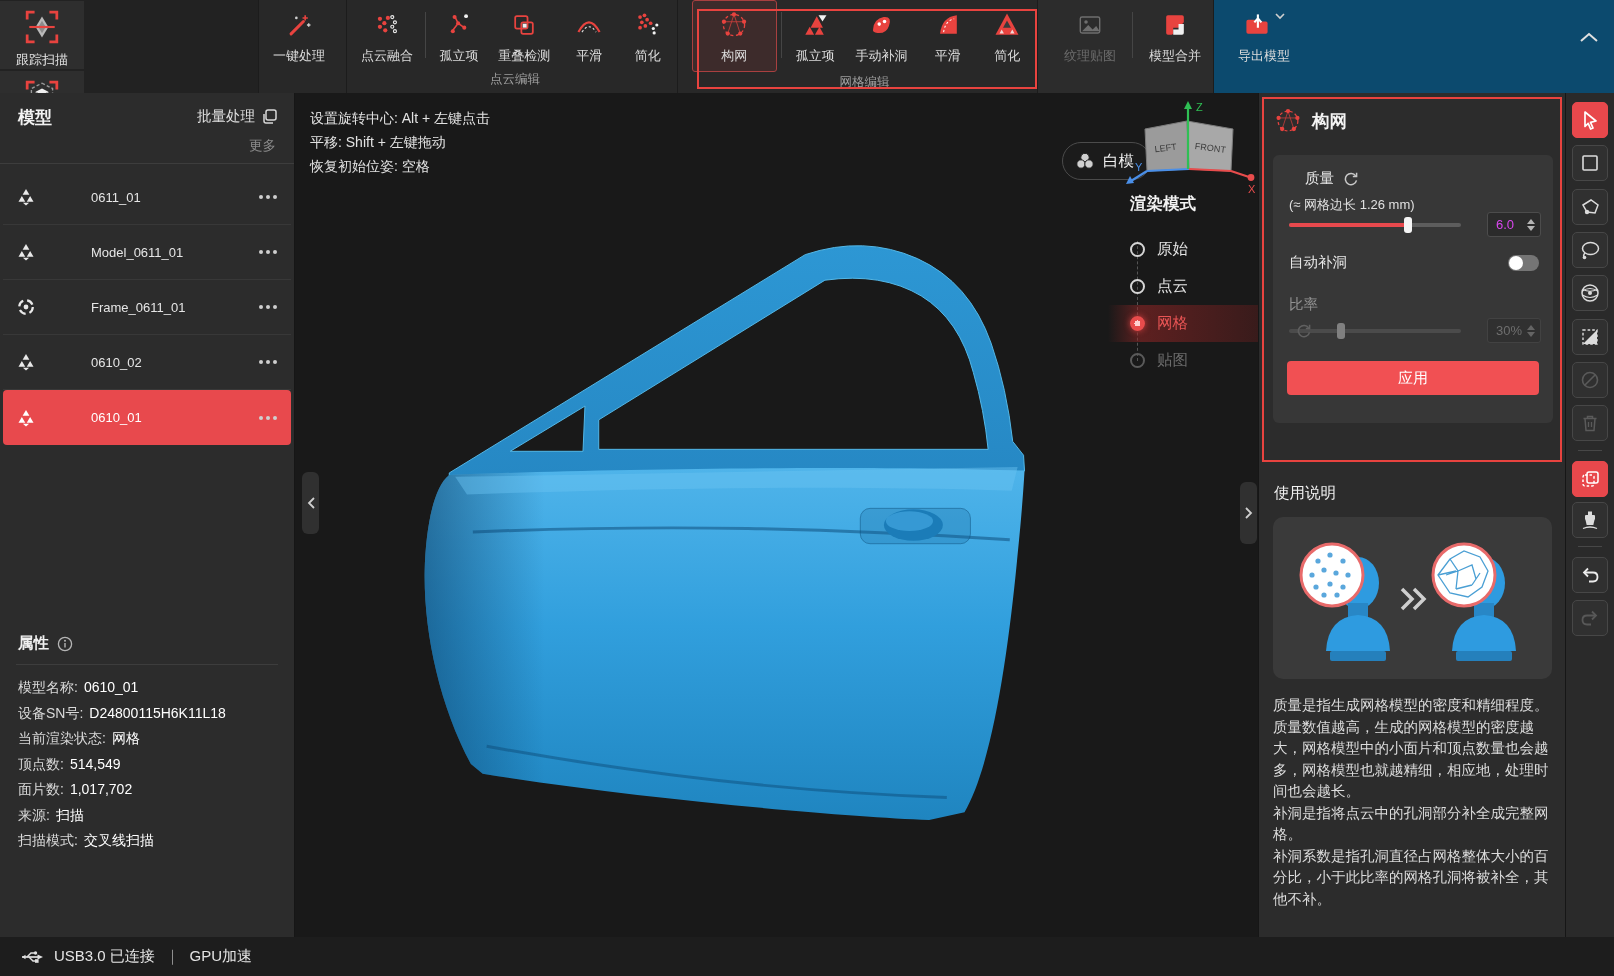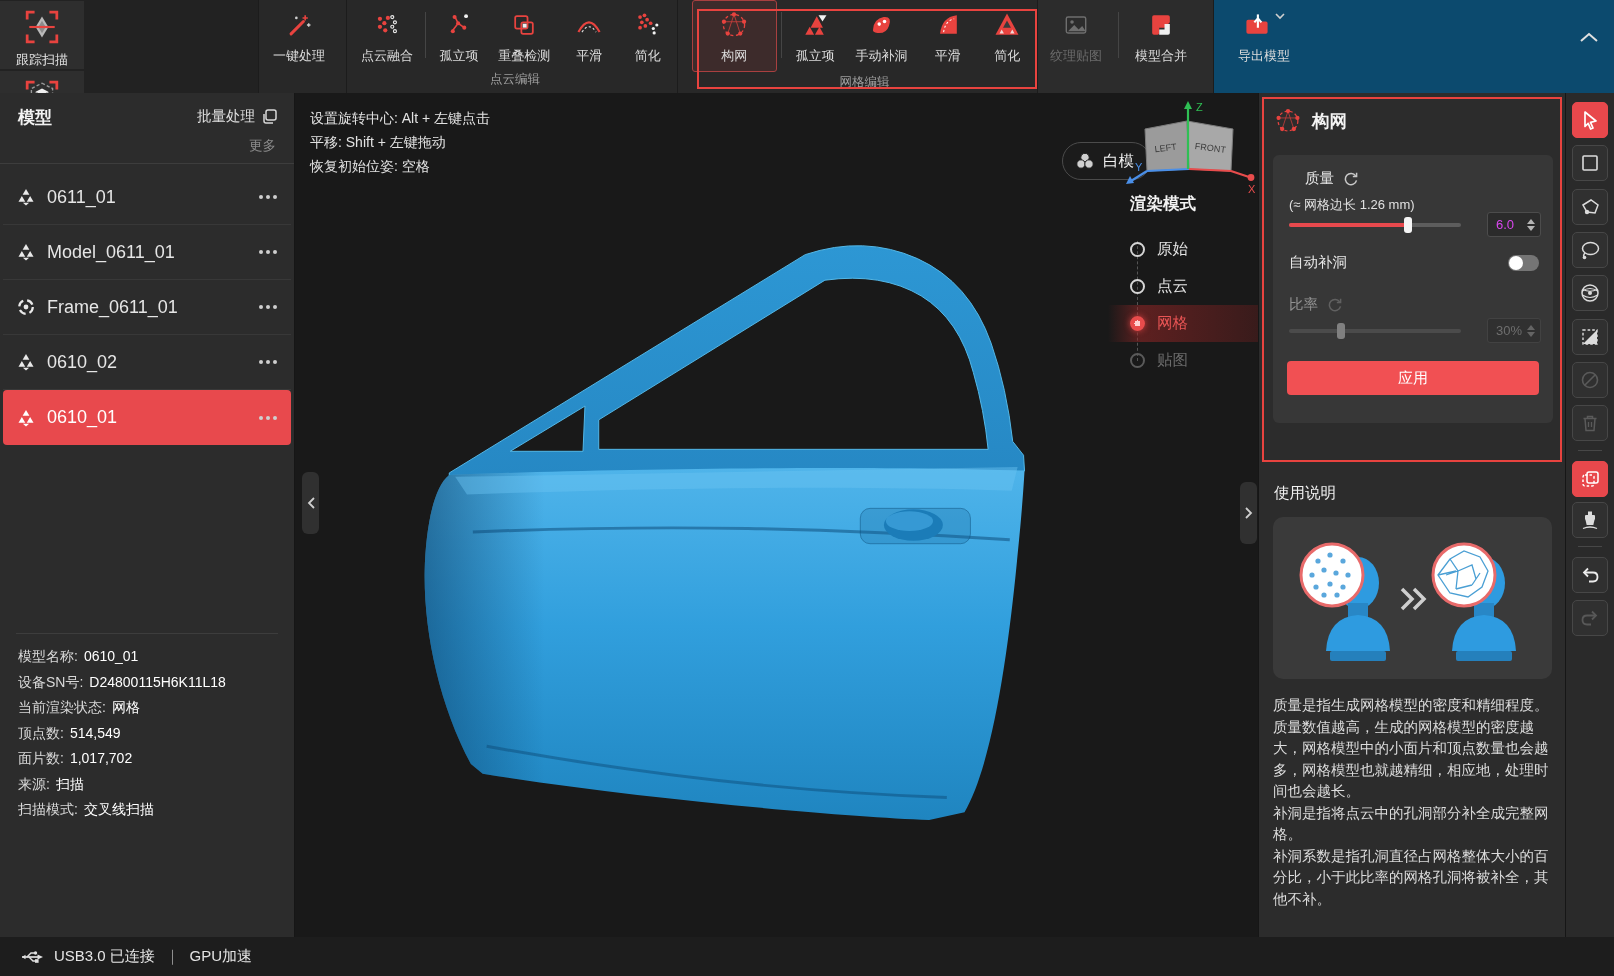--- a/index.html
+++ b/index.html
@@ -17,39 +17,39 @@
   .tools { display:flex; flex:1; align-items:flex-start; }
   .tool { display:flex; flex-direction:column; align-items:center; gap:7px; padding-top:10px; cursor:pointer; }
   .tool .lbl { font-size:13px; color:#dcdcdc; white-space:nowrap; }
   .tool.disabled .lbl { color:#6b6b6b; }
   .grp-label { height:24px; text-align:center; font-size:12.5px; color:#9f9f9f; line-height:20px; }
   .vdiv { width:1px; height:46px; background:#454545; margin:12px 4px 0 4px; }
   .tb-quick { width:88px; }
   .tb-pc { width:331px; padding-left:6px; }
   .tb-mesh { width:360px; padding-left:14px; position:relative; }
   .tool-gw { background:#3d2b2b; border:1px solid #a84040; border-radius:3px; width:88px; padding-top:9px; padding-bottom:6px; }
-  .tb-tex { width:176px; background:#2c2c2c; padding-left:0; }
+  .tb-tex { width:176px; background:#2c2c2c; padding-left:14px; }
   .tb-exp { flex:1; background:#0c4a6e; padding-left:10px; }
   .w62 { width:62px; } .w72 { width:72px; } .w76 { width:76px; } .w80 { width:80px; }
   .export-ico { display:flex; align-items:flex-start; gap:2px; }
   .tb-collapse { position:absolute; right:14px; top:30px; cursor:pointer; }
   .hl-frame { position:absolute; border:2px solid #e8433f; pointer-events:none; z-index:30; }
   #frame-toolbar { left:697px; top:9px; width:340px; height:80px; }
   #frame-panel { left:1262px; top:97px; width:300px; height:365px; }
 
   
   .sidebar { position:absolute; left:0; top:93px; width:295px; bottom:39px; background:#2c2c2c; border-right:1px solid #161616; }
   .sb-head { position:relative; height:70px; }
   .sb-title { position:absolute; left:18px; top:13px; font-size:17px; font-weight:bold; color:#f2f2f2; }
   .sb-batch { position:absolute; right:16px; top:14px; display:flex; align-items:center; gap:6px; font-size:14.5px; color:#e0e0e0; cursor:pointer; }
   .sb-more { position:absolute; right:18px; top:44px; font-size:13.5px; color:#8b8b8b; cursor:pointer; }
   .sb-div { height:1px; background:#3d3d3d; }
   .m-list { padding-top:6px; }
   .m-item { position:relative; height:55px; margin:0 3px; display:flex; align-items:center; padding:0 14px; gap:12px; cursor:pointer; border-bottom:1px solid #383838; }
-  .m-item .nm { font-size:18px; color:#e6e6e6; flex:1; }
+  .m-item .nm { font-size:13px; color:#e6e6e6; flex:1;margin-left:44px; }
   .m-item.sel { background:#e8494d; border-radius:4px; border-bottom:none; }
   .m-item.sel .nm { color:#fff; }
   .dots3 { display:flex; gap:3px; padding:4px 0; cursor:pointer; }
   .dots3 i { width:4px; height:4px; border-radius:50%; background:#cfcfcf; }
   .props { position:absolute; left:0; right:0; top:540px; }
   .p-head { display:flex; align-items:center; gap:8px; padding:0 0 10px 18px; }
   .p-title { font-size:15.5px; font-weight:bold; color:#f0f0f0; }
   .p-rows { padding:10px 18px 0 18px; }
   .p-row { font-size:14px; color:#d9d9d9; line-height:25.5px; white-space:nowrap; }
   .p-row .pl { color:#d9d9d9; } .p-row .pv { color:#ffffff; margin-left:6px; }
@@ -92,21 +92,21 @@
   #sl-q { left:16px; top:62px; } #sl-q .sl-fill { width:69%; } #sl-q .sl-knob { left:calc(69% - 4px); }
   #sl-r { left:16px; top:168px; } #sl-r .sl-knob { left:calc(30% - 4px); background:#bdbdbd; }
   .spin { position:absolute; right:12px; width:54px; height:25px; background:#2b2b2b; border:1px solid #4c4c4c; border-radius:3px; display:flex; align-items:center; justify-content:space-between; padding:0 5px 0 8px; }
   .spin .val { font-size:13px; color:#d946ef; }
   .spin .arrows { display:flex; flex-direction:column; gap:2px; cursor:pointer; }
   #spin-q { top:57px; } #spin-r { top:163px; }
   .spin.dis { opacity:.55; } .spin.dis .val { color:#9a9a9a; }
   .t-row { position:absolute; left:16px; right:14px; top:98px; display:flex; align-items:center; justify-content:space-between; }
   .toggle { width:31px; height:16px; border-radius:8px; background:#757575; position:relative; cursor:pointer; }
   .toggle .knob { position:absolute; left:1px; top:1px; width:14px; height:14px; border-radius:50%; background:#fff; }
-  .r-label { position:absolute; left:16px; top:140px; opacity:.5; }
+  .r-label { position:absolute; left:16px; top:140px; opacity:.5;flex-direction:column; }
   .dim { opacity:.55; }
   .apply { position:absolute; left:14px; right:14px; top:206px; height:34px; background:#f15053; border:none; border-radius:4px; color:#fff; font-size:15px; font-family:inherit; cursor:pointer; }
   .usage-title { position:absolute; left:15px; top:390px; font-size:15.5px; color:#f0f0f0; }
   .usage-card { position:absolute; left:14px; top:424px; width:279px; height:162px; background:#3a3a3a; border-radius:10px; display:flex; align-items:center; justify-content:center; }
   .usage-text { position:absolute; left:14px; top:602px; width:284px; font-size:14.5px; line-height:21.5px; color:#dcdcdc; white-space:pre-line; }
 
   
   .strip { position:absolute; right:0; top:93px; width:49px; bottom:39px; background:#2a2a2a; border-left:1px solid #161616; }
   .s-btn { position:absolute; left:6px; width:36px; height:36px; border:1px solid #474747; border-radius:5px; background:#303030; display:flex; align-items:center; justify-content:center; cursor:pointer; }
   .s-btn.active { background:#e8484c; border-color:#e8484c; }
@@ -463,20 +463,30 @@
         <span class="nm">0610_01</span>
         <span class="dots3">
             <i></i>
             <i></i>
             <i></i>
           </span>
       </div>
     </div>
 
     <div class="props">
+      <div class="p-head">
+        <span class="p-title">属性</span>
+        <span>
+          <svg width="16" height="16" viewBox="0 0 16 16">
+              <circle cx="8" cy="8" r="6.6" stroke="#b5b5b5" stroke-width="1.3" fill="none"></circle>
+              <circle cx="8" cy="4.8" r="1" fill="#b5b5b5"></circle>
+              <path d="M8 7v4.4" stroke="#b5b5b5" stroke-width="1.4"></path>
+            </svg>
+        </span>
+      </div>
       <div class="sb-div" style="margin:0 16px;"></div>
       <div class="p-rows">
         <div class="p-row"><span class="pl">模型名称:</span><span class="pv">0610_01</span></div>
         <div class="p-row"><span class="pl">设备SN号:</span><span class="pv">D24800115H6K11L18</span></div>
         <div class="p-row"><span class="pl">当前渲染状态:</span><span class="pv">网格</span></div>
         <div class="p-row"><span class="pl">顶点数:</span><span class="pv">514,549</span></div>
         <div class="p-row"><span class="pl">面片数:</span><span class="pv">1,017,702</span></div>
         <div class="p-row"><span class="pl">来源:</span><span class="pv">扫描</span></div>
         <div class="p-row"><span class="pl">扫描模式:</span><span class="pv">交叉线扫描</span></div>
       </div>

